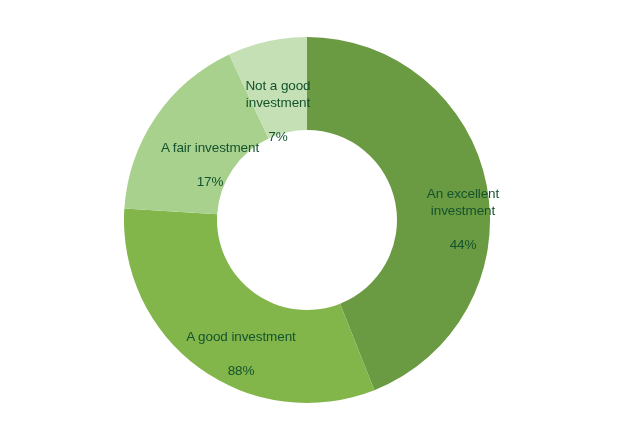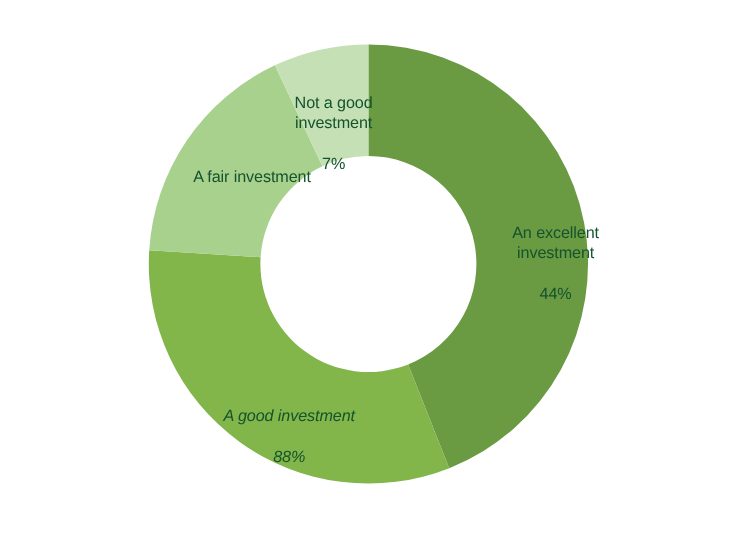--- a/index.html
+++ b/index.html
@@ -45,23 +45,22 @@
     display: block;
   }
   
   #label-excellent {
     left: 404px;
     top: 168px;
     width: 118px;
   }
   #label-good {
     left: 148px;
-    top: 321px;
+    top: 311px;
     width: 186px;
-    font-style: italic;
   }
   #label-fair {
     left: 125px;
     top: 122px;
     width: 170px;
   }
   #label-notgood {
     left: 226px;
     top: 60px;
     width: 104px;
@@ -87,20 +86,21 @@
     <span class="label-value">44%</span>
   </div>
 
   <div class="slice-label" id="label-good">
     <span class="label-name">A good investment</span>
     <span class="label-value">88%</span>
   </div>
 
   <div class="slice-label" id="label-fair">
     <span class="label-name">A fair investment</span>
+    <span class="label-value">17%</span>
   </div>
 
   <div class="slice-label" id="label-notgood">
     <span class="label-name">Not a good
 investment</span>
     <span class="label-value">7%</span>
   </div>
 
 </div>
 

